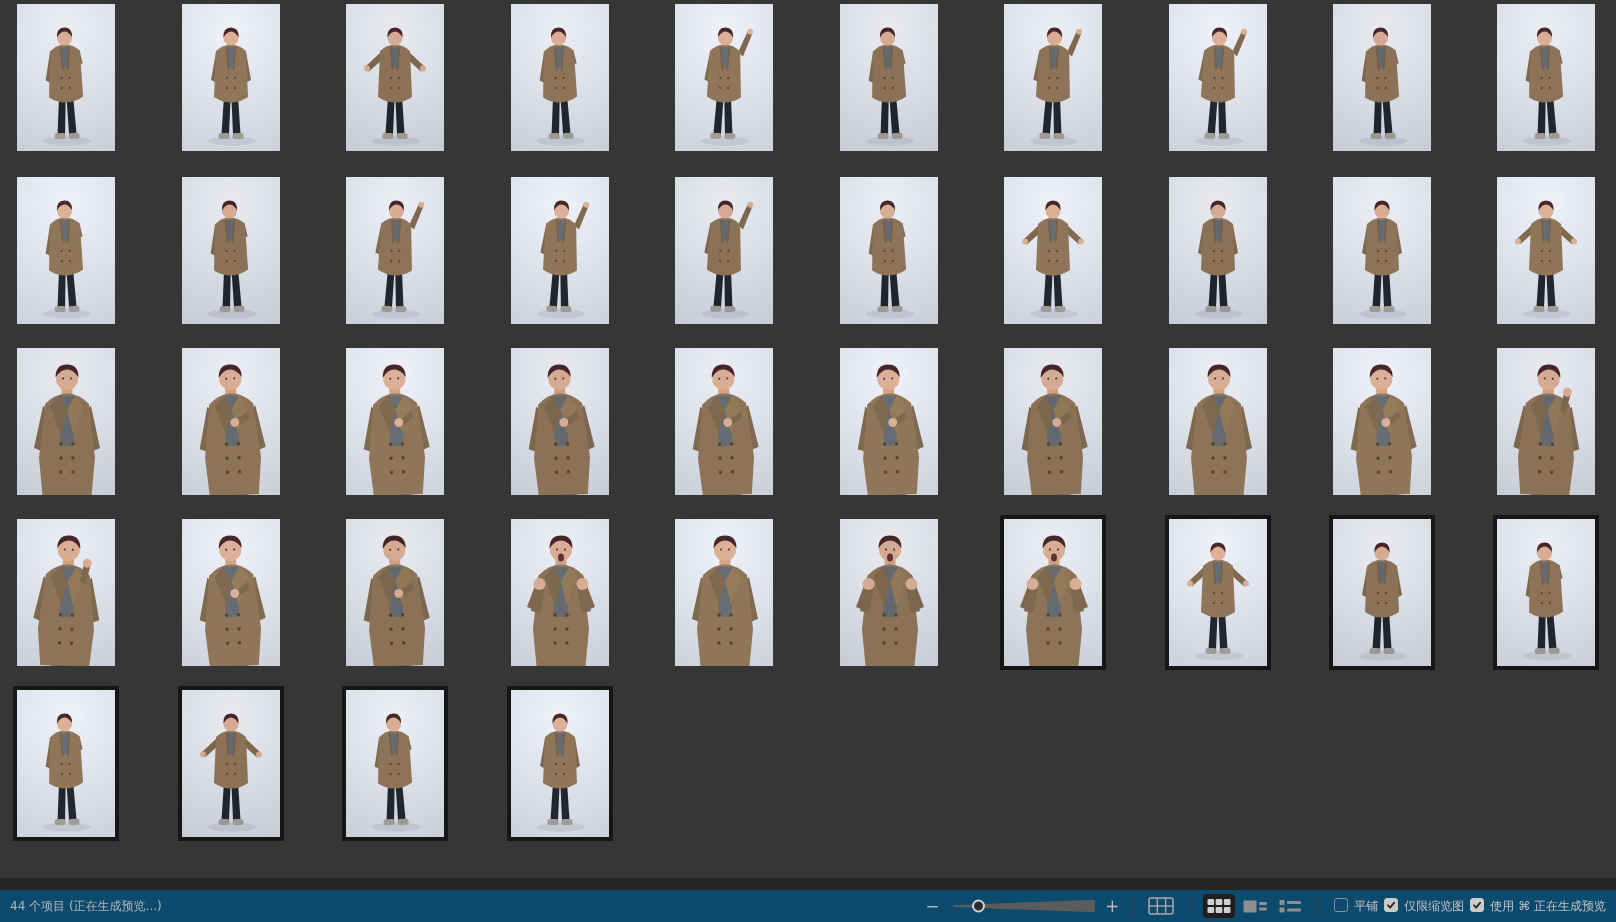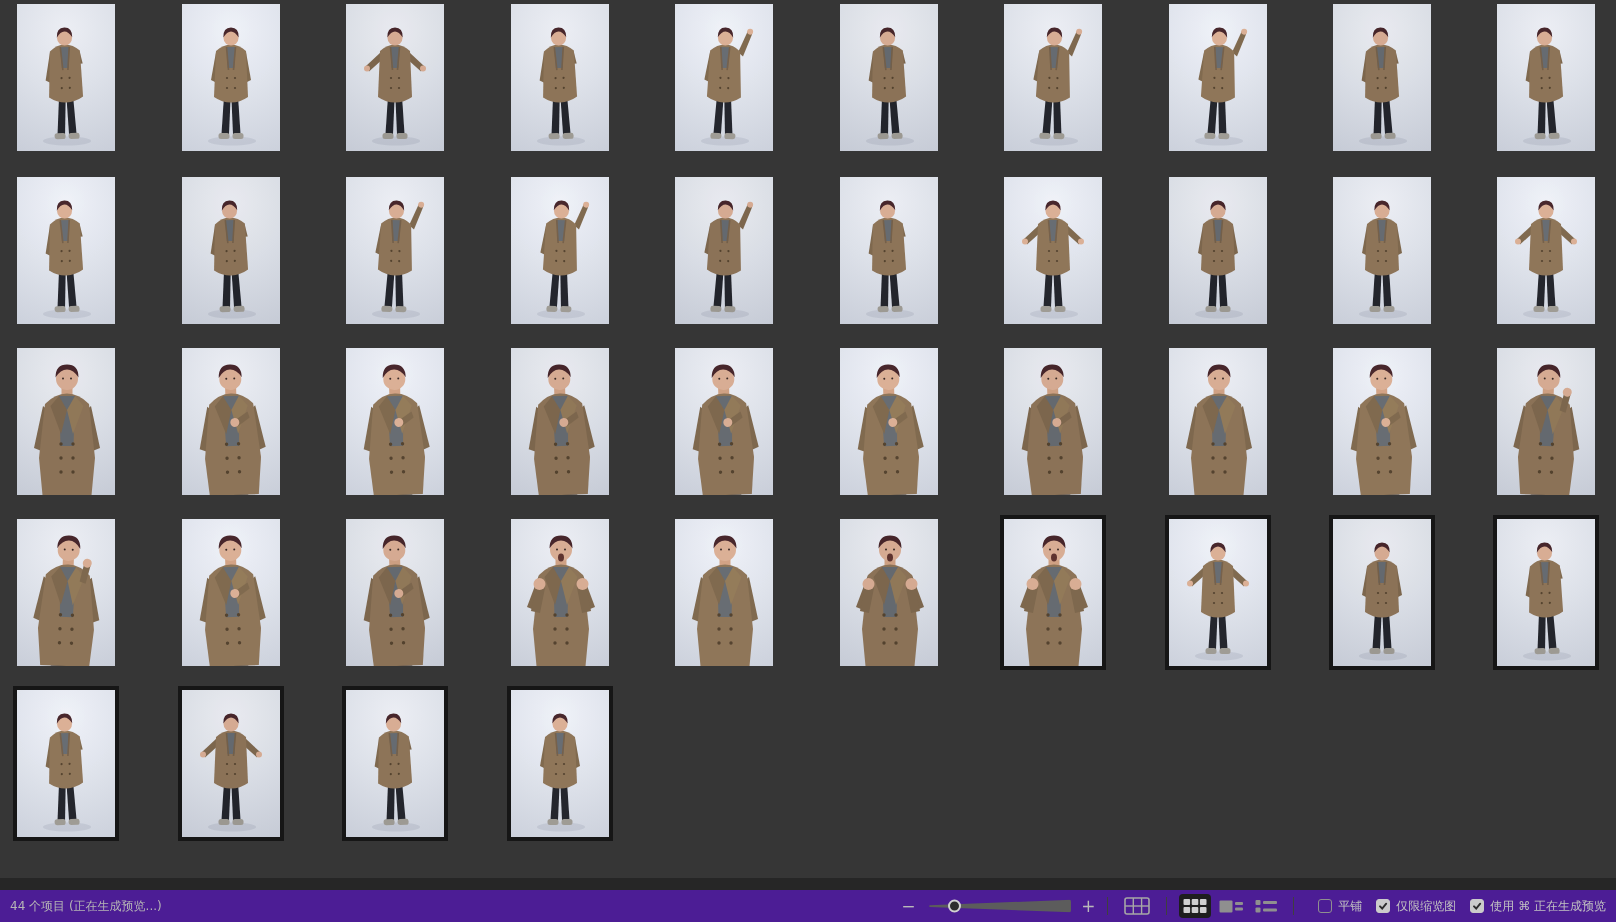--- a/index.html
+++ b/index.html
@@ -17,21 +17,21 @@
     background:
       radial-gradient(ellipse 120% 90% at 50% 18%, #eceef4 0%, #dde1e9 45%, #c9ced9 100%);
     overflow:hidden;
     cursor:pointer;
   }
   .thumb.selected{box-shadow:0 0 0 4px #161616;}
   .thumb svg{display:block;width:98px;height:147px;}
   
   .divider-band{position:absolute;left:0;top:878px;width:1616px;height:12px;background:#262626;}
   .status-bar{
-    position:absolute;left:0;top:890px;width:1616px;height:32px;background:#4c1d95;
+    position:absolute;left:0;top:890px;width:1616px;height:32px;background:#0c4a6e;
     display:flex;align-items:center;color:#bdbdbd;font-size:12px;
   }
   .count-text{position:absolute;left:10px;top:50%;transform:translateY(-50%);white-space:nowrap;color:#b5b5b5;}
   .right-controls{position:absolute;right:10px;top:0;height:32px;display:flex;align-items:center;}
   .zoom-btn{
     width:18px;text-align:center;font-size:17px;line-height:17px;color:#b9b9b9;cursor:pointer;user-select:none;
   }
   .slider{position:relative;width:142px;height:18px;margin:0 8px 0 12px;cursor:pointer;}
   .slider .wedge{
     position:absolute;left:0;top:2px;width:142px;height:14px;background:#5c5c5c;
@@ -42,21 +42,21 @@
     position:absolute;top:50%;width:13px;height:13px;margin-left:-7px;transform:translateY(-50%);
     border:2.5px solid #d2d2d2;border-radius:50%;background:#2d2d2d;
   }
   .vdiv{width:1px;height:18px;background:#1d1d1d;border-right:1px solid #3f3f3f;margin:0 10px;}
   .view-btn{
     height:24px;min-width:30px;display:flex;align-items:center;justify-content:center;
     border-radius:4px;margin:0 2px;cursor:pointer;background:transparent;border:none;padding:0 4px;
   }
   .view-btn.active{background:#1e1e1e;}
   .view-btn svg{display:block;}
-  .toggle{display:flex;align-items:center;margin-left:14px;cursor:pointer;white-space:nowrap;}
+  .toggle{display:flex;margin-left:6px;cursor:pointer;white-space:nowrap;}
   .cb{
     width:14px;height:14px;border-radius:3px;margin-right:6px;flex:0 0 auto;
     border:1.5px solid #8f8f8f;background:transparent;display:flex;align-items:center;justify-content:center;
   }
   .toggle.checked .cb{background:#cbcbcb;border-color:#cbcbcb;}
   .cb svg{display:none;}
   .toggle.checked .cb svg{display:block;}
   .toggle-label{color:#c2c2c2;}
 </style>
 </head>

